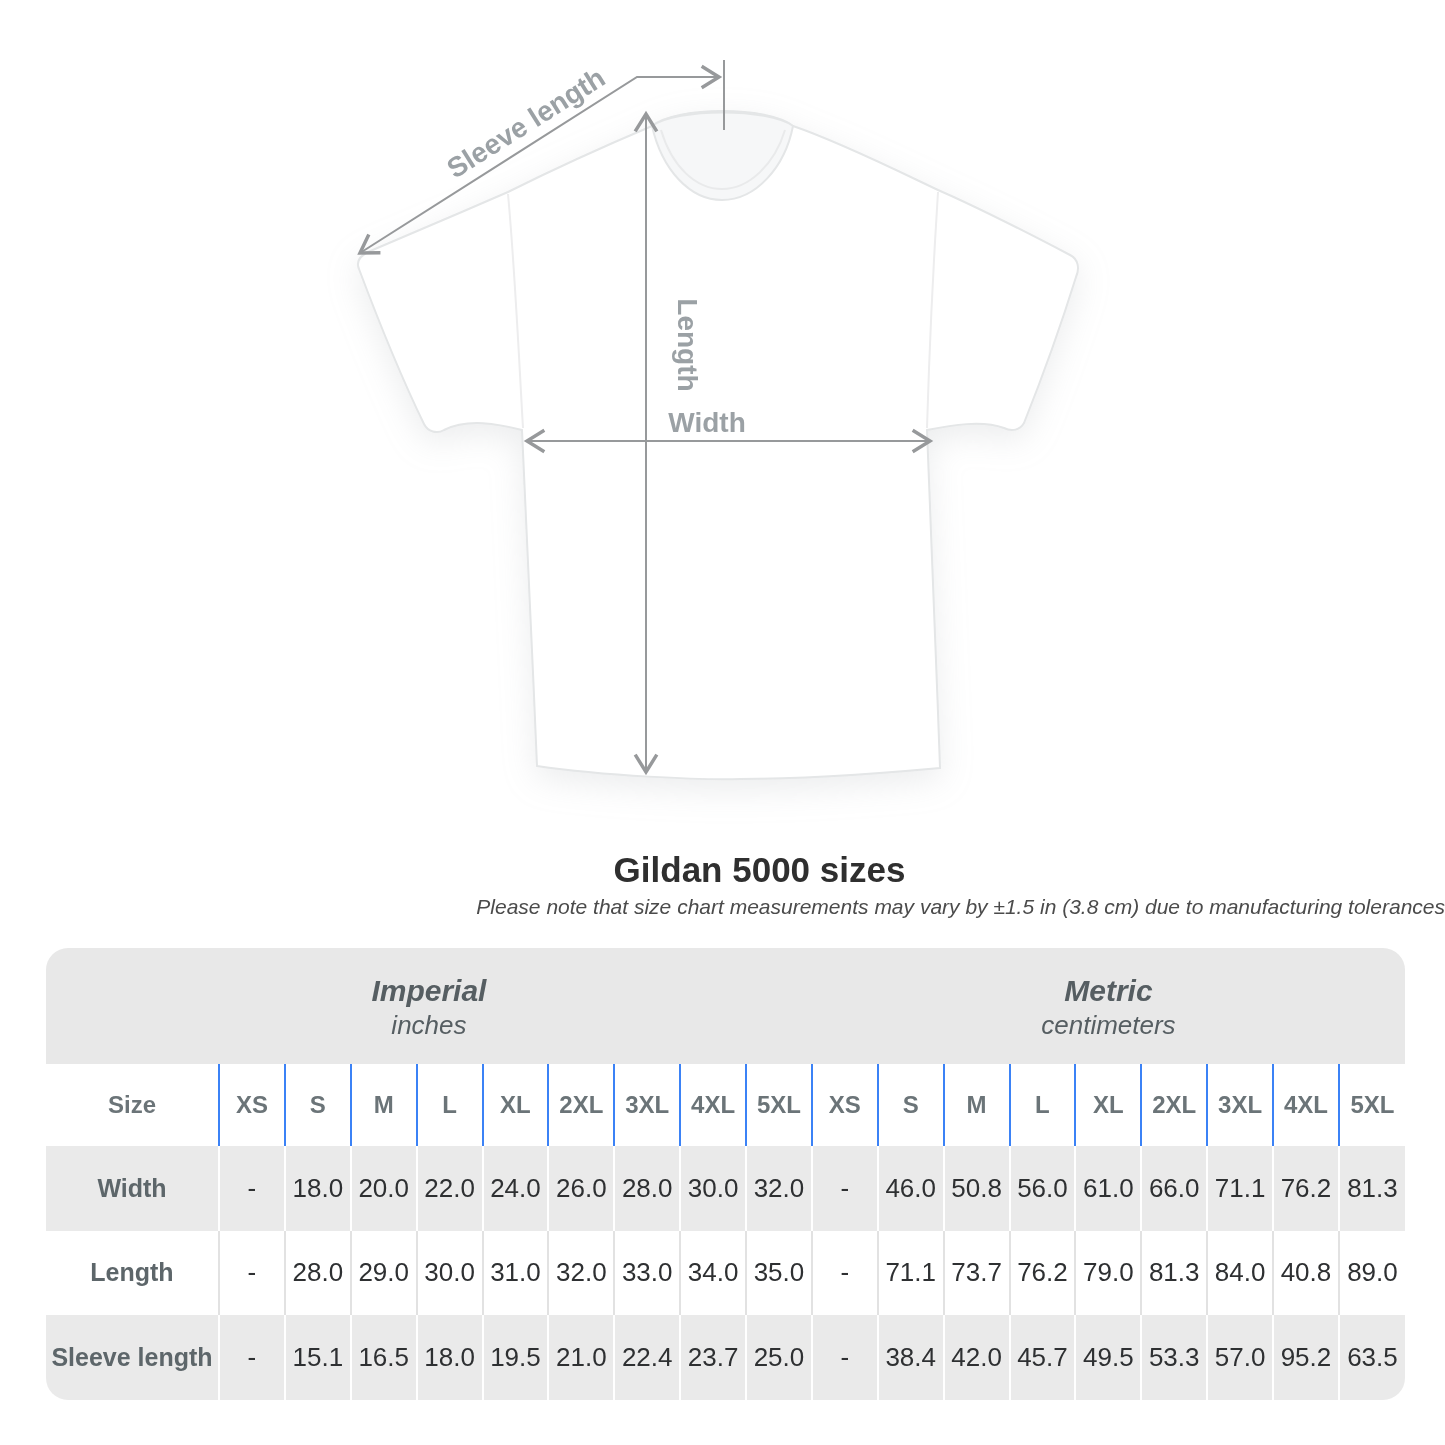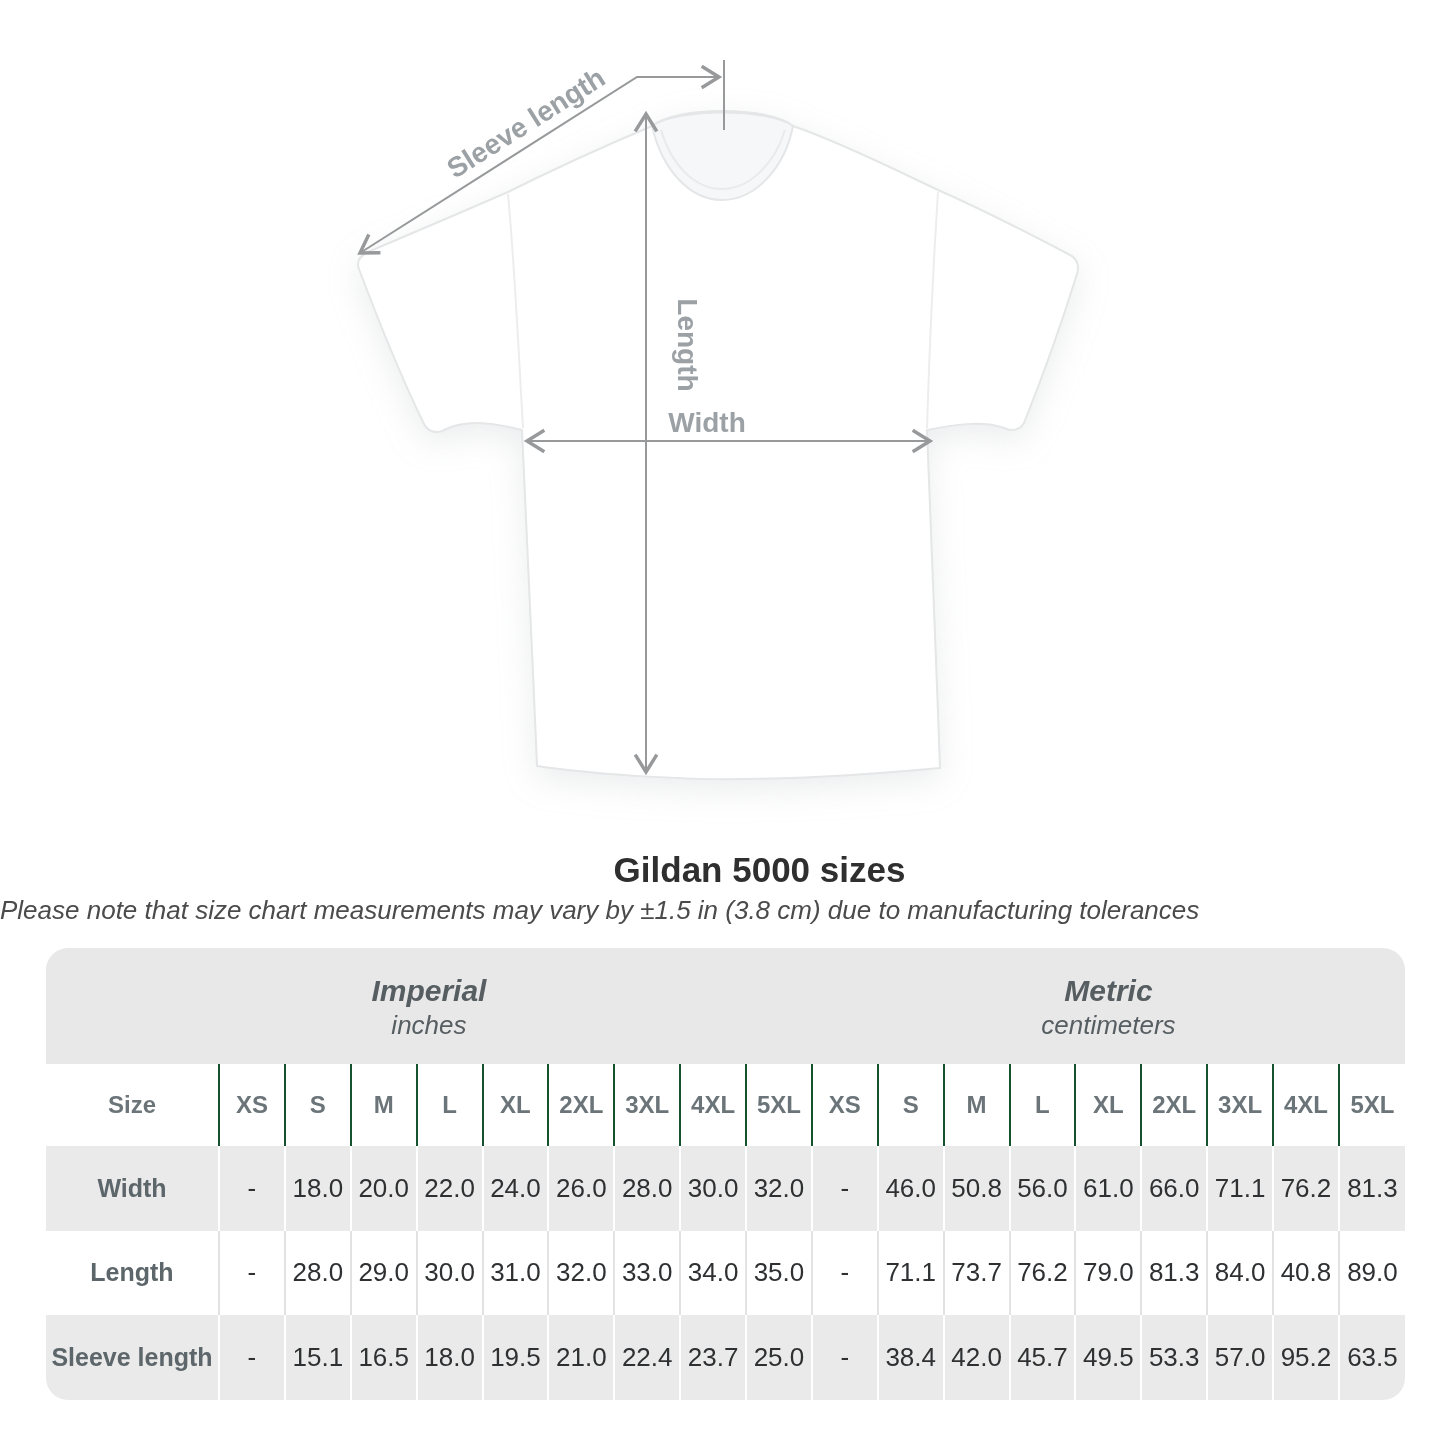--- a/index.html
+++ b/index.html
@@ -18,21 +18,21 @@
     font-weight: bold; font-size: 28px; fill: #9ba1a5;
   }
 
   
   .page-title {
     position: absolute; top: 850px; left: 0; width: 100%;
     text-align: center; font-size: 35px; font-weight: bold; color: #2f2f2f; padding-left: 37px;
   }
   .page-note {
     position: absolute; top: 895px; left: 0; width: 100%;
-    text-align: left; font-size: 26px; font-style: italic; color: #4b4b4b;
+    text-align: right; font-size: 21px; font-style: italic; color: #4b4b4b;
   }
 
   
   .table-wrap {
     position: absolute; left: 46px; top: 948px; width: 1359px; height: 452px;
     border-radius: 22px; overflow: hidden; background: #ffffff;
   }
   table.size-table {
     width: 100%; height: 100%;
     border-collapse: collapse; table-layout: fixed;
@@ -46,21 +46,21 @@
     line-height: 38px;
   }
   .group-unit {
     font-size: 26px; font-style: italic; font-weight: normal; color: #565e62;
     line-height: 30px;
   }
   tr.head-row { height: 82px; }
   tr.head-row th {
     background: #ffffff; font-size: 24px; font-weight: bold; color: #6b7478;
   }
-  tr.head-row th + th { border-left: 2px solid #14532d; text-align: center; }
+  tr.head-row th + th { border-left: 2px solid #3b82f6; text-align: center; }
 
   tbody tr { height: 84px; }
   tbody tr.gray  > th, tbody tr.gray  > td { background: #eaeaea; }
   tbody tr.white > th, tbody tr.white > td { background: #ffffff; }
   tbody tr.gray  > * + * { border-left: 2px solid #ffffff; }
   tbody tr.white > * + * { border-left: 2px solid #e2e2e2; }
 
   th.row-label { font-size: 25px; font-weight: bold; color: #5d666a; }
   td.value-cell { font-size: 26px; font-weight: normal; color: #2e3032; }
 </style>

